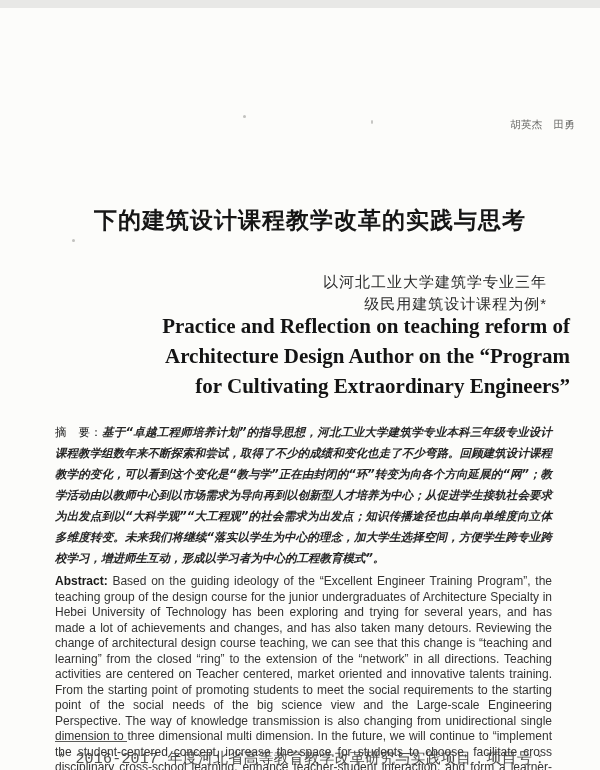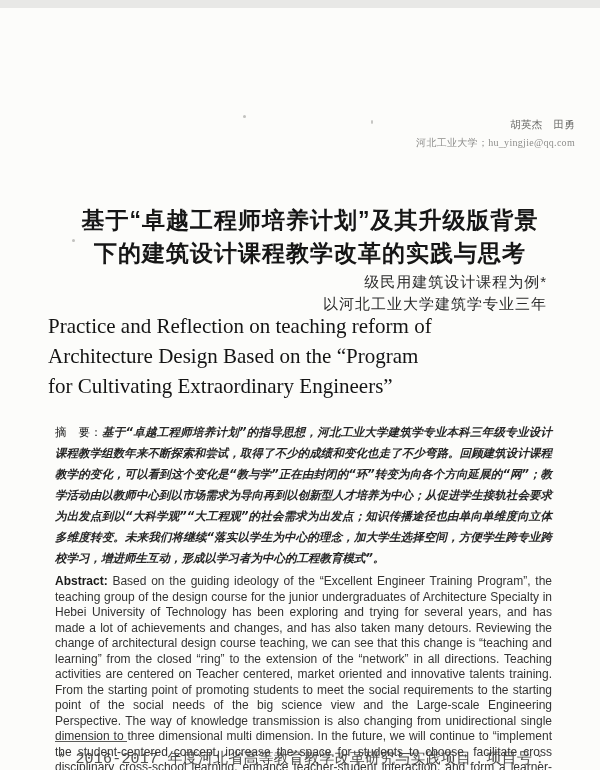--- a/index.html
+++ b/index.html
@@ -56,23 +56,23 @@
     line-height: 22px;
     color: #2a2a2a;
     letter-spacing: 1px;
   }
   .title-en {
     position: absolute;
     top: 303px;
     left: 14px;
     right: 30px;
     padding-left: 34px;
-    text-align: left;
+    text-align: right;
     font-family: "Liberation Serif", serif;
-    font-weight: 400;
+    font-weight: 700;
     font-size: 21px;
     line-height: 30px;
     color: #141414;
   }
   .body-text {
     position: absolute;
     top: 414px;
     left: 55px;
     width: 497px;
   }
@@ -123,36 +123,34 @@
 
 <div class="page">
 
   <div class="speck" style="left:243px; top:107px;"></div>
   <div class="speck" style="left:371px; top:112px; width:2px; height:4px;"></div>
   <div class="speck" style="left:72px; top:231px;"></div>
   <div class="speck" style="left:205px; top:462px; width:2px; height:2px;"></div>
 
   <div class="author-block">
     <div class="names-cn">胡英杰　田勇</div>
-    <div>河北工业大学；hu_yingjie@qq.com</div>
   </div>
 
   <div class="title-cn">
-    <div>基于“卓越工程师培养计划”及其升级版背景</div>
     <div>下的建筑设计课程教学改革的实践与思考</div>
   </div>
 
   <div class="subtitle-cn">
+    <div>以河北工业大学建筑学专业三年</div>
     <div>级民用建筑设计课程为例*</div>
-    <div>以河北工业大学建筑学专业三年</div>
   </div>
 
   <div class="title-en">
     <div>Practice and Reflection on teaching reform of</div>
-    <div>Architecture Design Based on the “Program</div>
+    <div>Architecture Design Author on the “Program</div>
     <div>for Cultivating Extraordinary Engineers”</div>
   </div>
 
   <div class="body-text">
     <p class="abs-cn"><span class="lbl">摘　要：</span><span>基于“卓越工程师培养计划”的指导思想，河北工业大学建筑学专业本科三年级专业设计课程教学组数年来不断探索和尝试，取得了不少的成绩和变化也走了不少弯路。回顾建筑设计课程教学的变化，可以看到这个变化是“教与学”正在由封闭的“环”转变为向各个方向延展的“网”；教学活动由以教师中心到以市场需求为导向再到以创新型人才培养为中心；从促进学生接轨社会要求为出发点到以“大科学观”“大工程观”的社会需求为出发点；知识传播途径也由单向单维度向立体多维度转变。未来我们将继续“落实以学生为中心的理念，加大学生选择空间，方便学生跨专业跨校学习，增进师生互动，形成以学习者为中心的工程教育模式”。</span></p>
     <p class="abs-en"><span class="lbl-en">Abstract:</span> <span>Based on the guiding ideology of the “Excellent Engineer Training Program”, the teaching group of the design course for the junior undergraduates of Architecture Specialty in Hebei University of Technology has been exploring and trying for several years, and has made a lot of achievements and changes, and has also taken many detours. Reviewing the change of architectural design course teaching, we can see that this change is “teaching and learning” from the closed “ring” to the extension of the “network” in all directions. Teaching activities are centered on Teacher centered, market oriented and innovative talents training. From the starting point of promoting students to meet the social requirements to the starting point of the social needs of the big science view and the Large-scale Engineering Perspective. The way of knowledge transmission is also changing from unidirectional single dimension to three dimensional multi dimension. In the future, we will continue to “implement the student-centered concept, increase the space for students to choose, facilitate cross disciplinary cross-school learning, enhance teacher-student interaction, and form a learner-centered engineering education</span></p>
   </div>
 
   <div class="footnote-rule"></div>
   <div class="footnote">* 2016-2017 年度河北省高等教育教学改革研究与实践项目，项目号：2016GJJG02F。</div>

